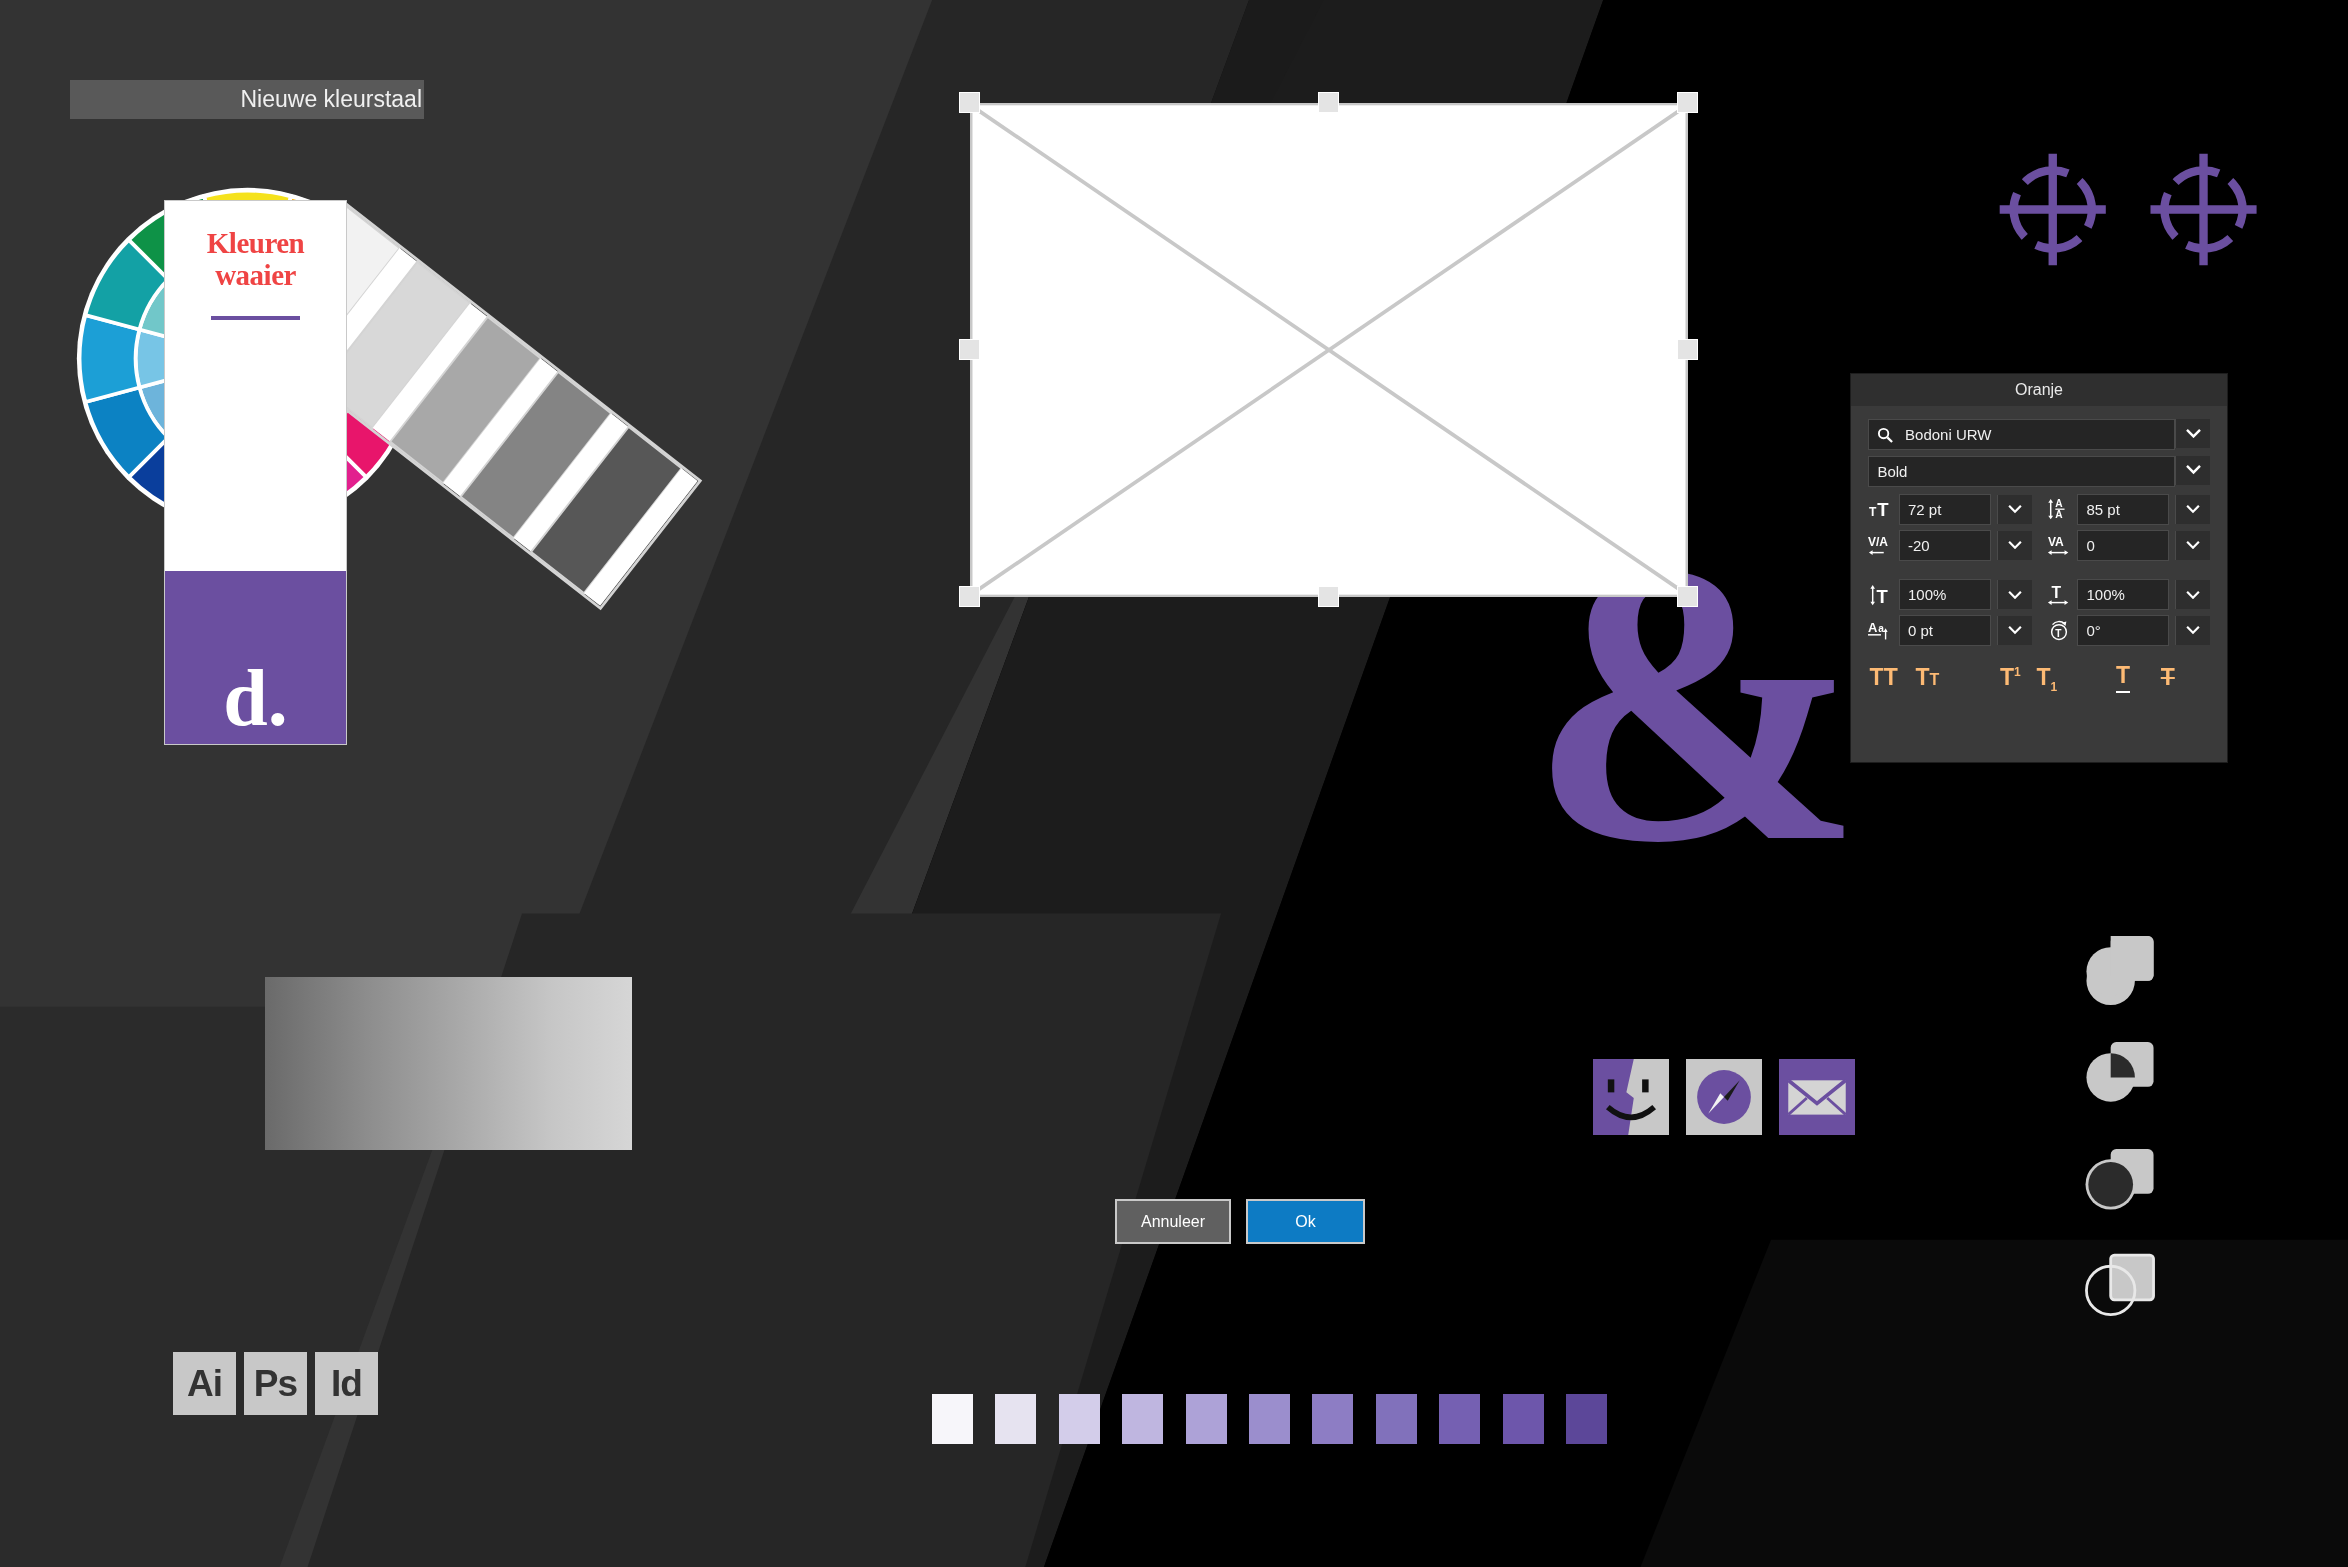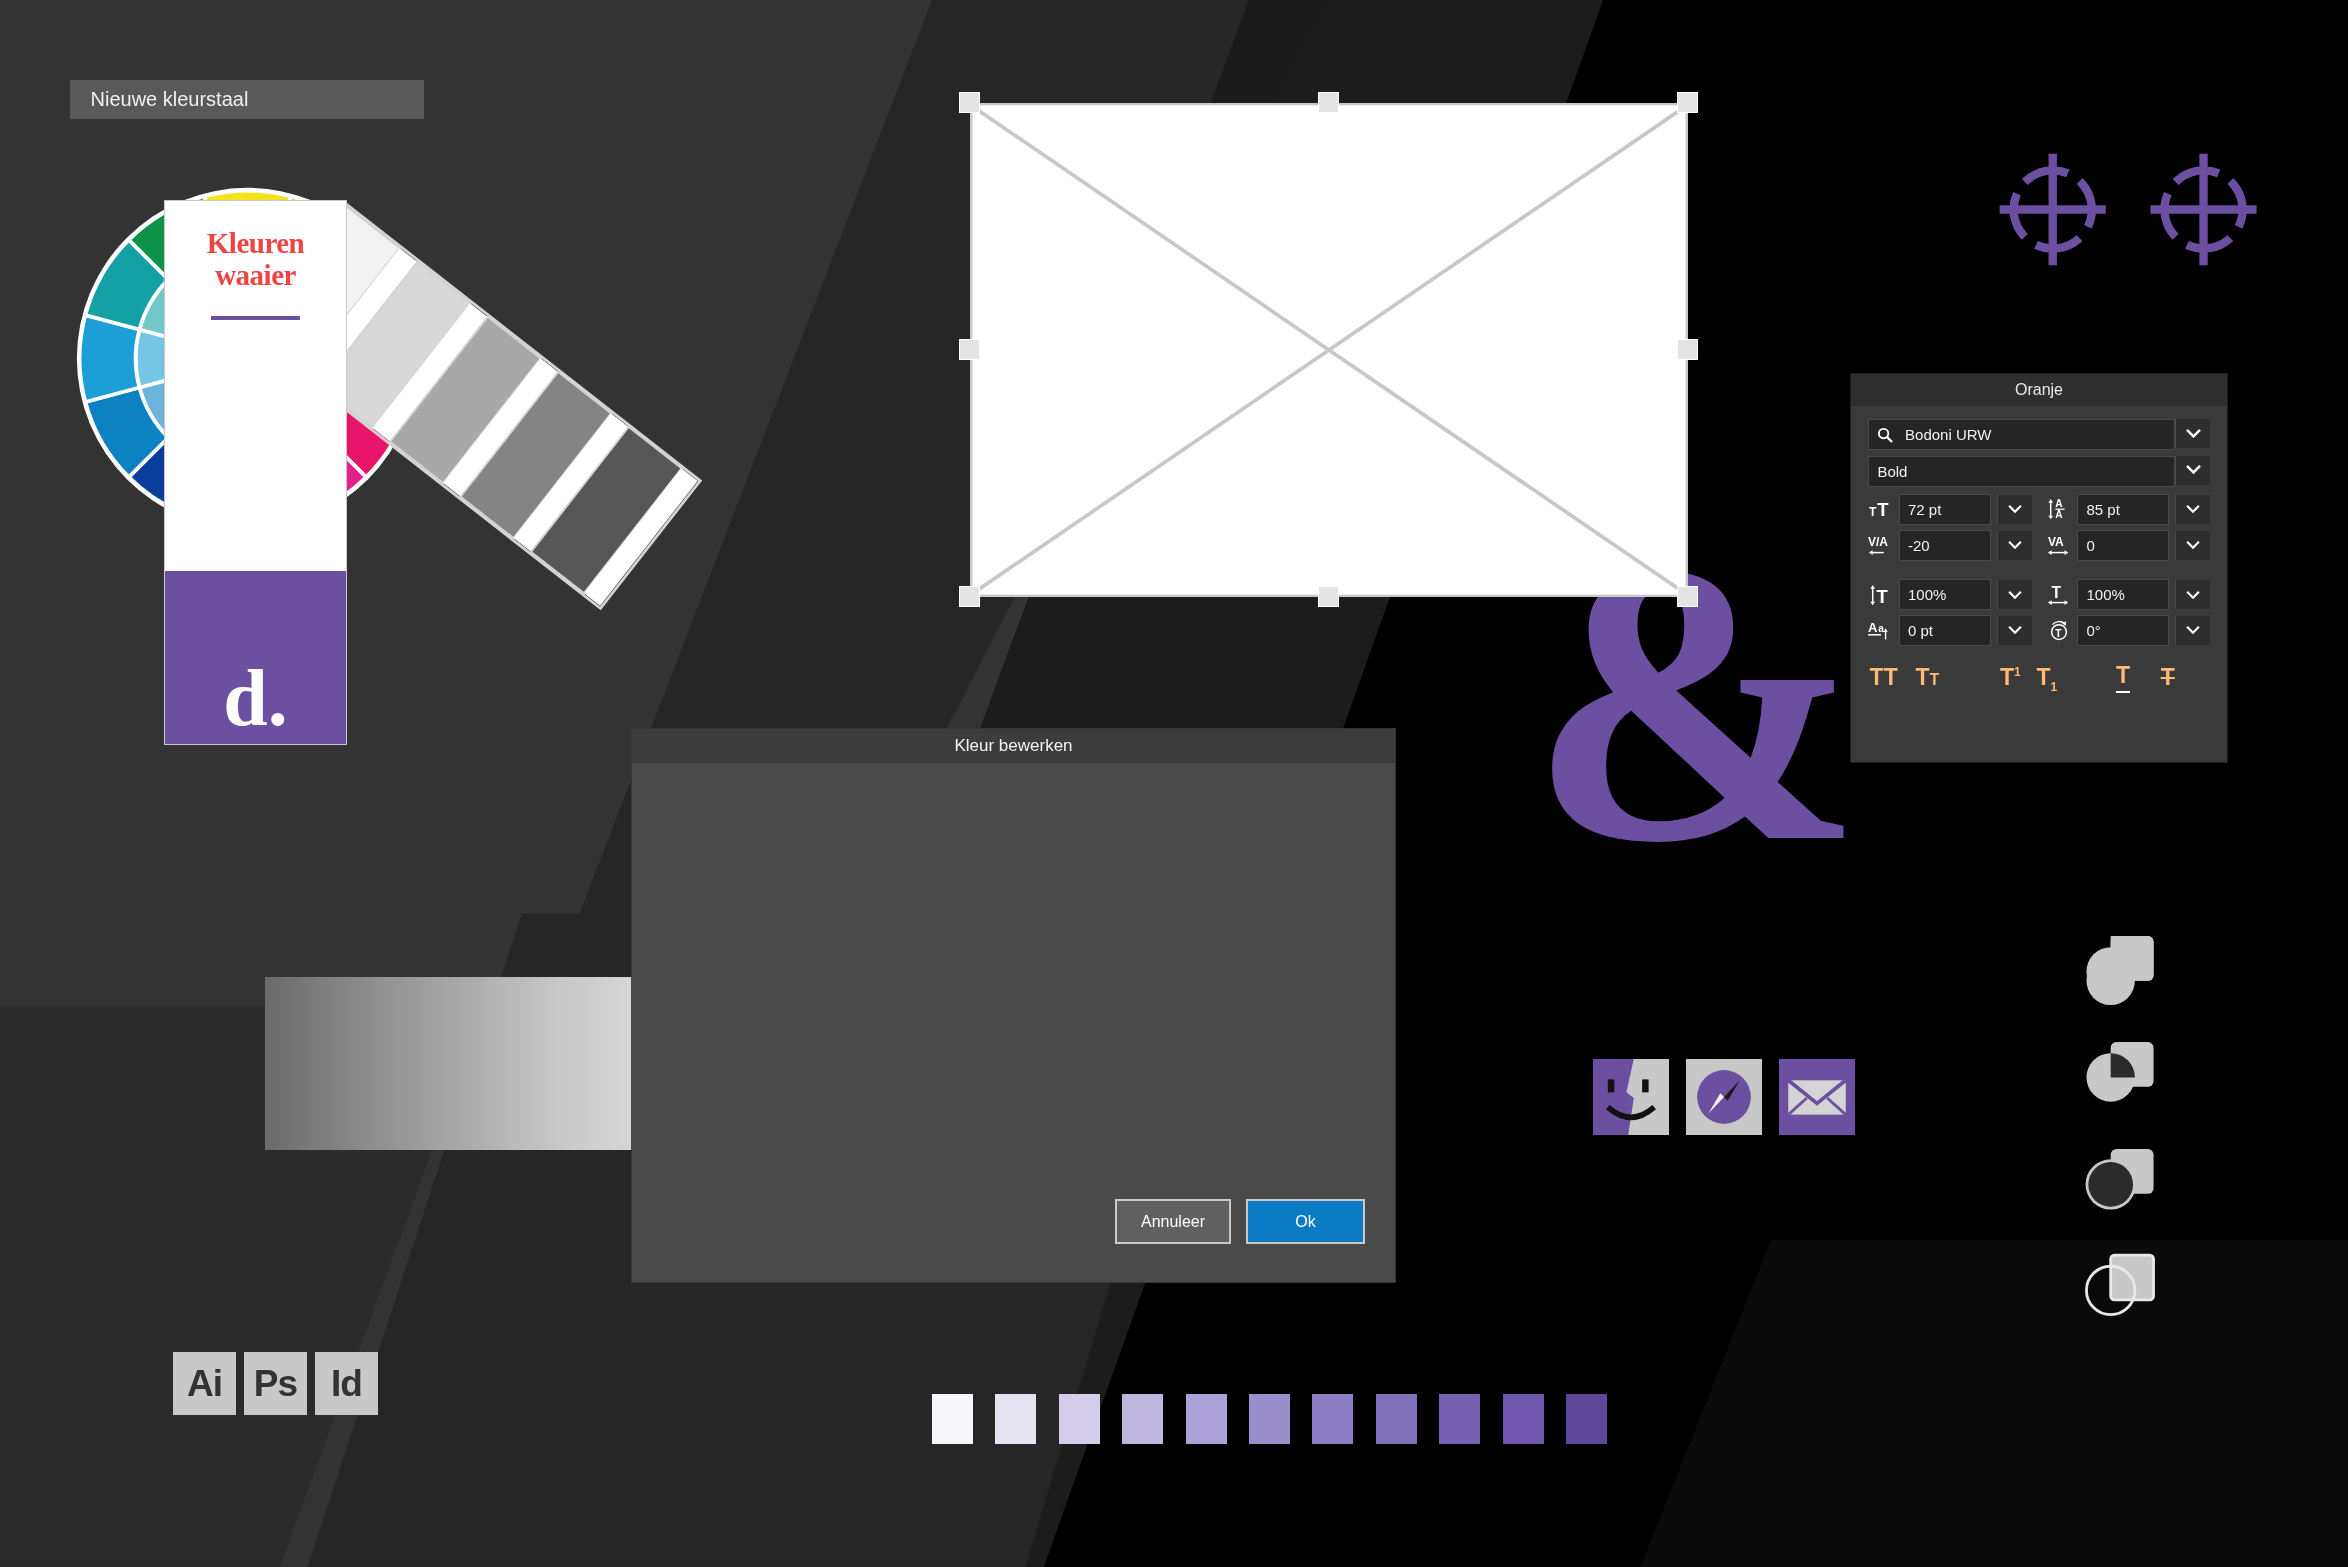--- a/index.html
+++ b/index.html
@@ -142,24 +142,24 @@
     box-shadow:0 0 0 0.9px #3a3a3a;
   }
   #dlg-title{
     height:34px;line-height:34px;text-align:center;
     background:#3c3c3c;color:#f2f2f2;font-size:17px;
   }
   #dlg-name{
     position:absolute;left:70px;top:80px;
     width:354px;height:39px;
     background:#595959;
-    color:#f0f0f0;font-size:20px;
+    color:#f0f0f0;font-size:23px;
     display:flex;align-items:center;padding-left:20.5px;
     box-sizing:border-box;
-    border:none;outline:none;
+    border:none;outline:none;text-align:right;
   }
   #wheel{position:absolute;left:75px;top:186px;}
   #swatchbox{
     position:absolute;left:1130px;top:800px;
     width:247px;height:261px;
     background:#2e2e2e;
     z-index:41;
   }
   .sw-row{display:flex;align-items:center;margin:0 0 3.7px 32px;}
   .sw-chip{
@@ -473,23 +473,20 @@
     <div id="teken-icons">
       <span class="tib" style="font-size:23px;font-weight:bold;">TT</span>
       <span class="tib" style="font-size:23px;font-weight:bold;margin-left:13px;">T<span style="font-size:16px;">T</span></span>
       <span class="tib" style="font-size:23px;font-weight:bold;margin-left:56px;">T<sup style="font-size:12px;">1</sup></span>
       <span class="tib" style="font-size:23px;font-weight:bold;margin-left:11.2px;">T<sub style="font-size:12px;">1</sub></span>
       <span class="tib" style="font-size:23px;font-weight:bold;margin-left:54px;border-bottom:2.8px solid #fff;line-height:1;">T</span>
       <span class="tib" style="font-size:23px;font-weight:bold;margin-left:26px;text-decoration:line-through;">T</span>
     </div>
   </div>
 
-  <div id="dlg">
-    <div id="dlg-title">Kleur bewerken</div>
-  </div>
   <input id="dlg-name" type="text" style="z-index: 41;" value="Nieuwe kleurstaal">
 
   <div id="wheel">
     <svg width="345" height="345" viewBox="0 0 370 370">
       <g transform="translate(185,185)">
         <circle cx="0" cy="0" r="183" fill="#ffffff"></circle>
         <g id="segs">
             <path d="M-18.63,-69.55 A72,72 0 0 1 18.63,-69.55 L6.73,-25.11 A26,26 0 0 0 -6.73,-25.11 Z" fill="rgb(252,246,182)" stroke="#ffffff" stroke-width="4"></path>
             <path d="M18.63,-69.55 A72,72 0 0 1 50.91,-50.91 L18.38,-18.38 A26,26 0 0 0 6.73,-25.11 Z" fill="rgb(254,233,179)" stroke="#ffffff" stroke-width="4"></path>
             <path d="M50.91,-50.91 A72,72 0 0 1 69.55,-18.63 L25.11,-6.73 A26,26 0 0 0 18.38,-18.38 Z" fill="rgb(250,213,179)" stroke="#ffffff" stroke-width="4"></path>

